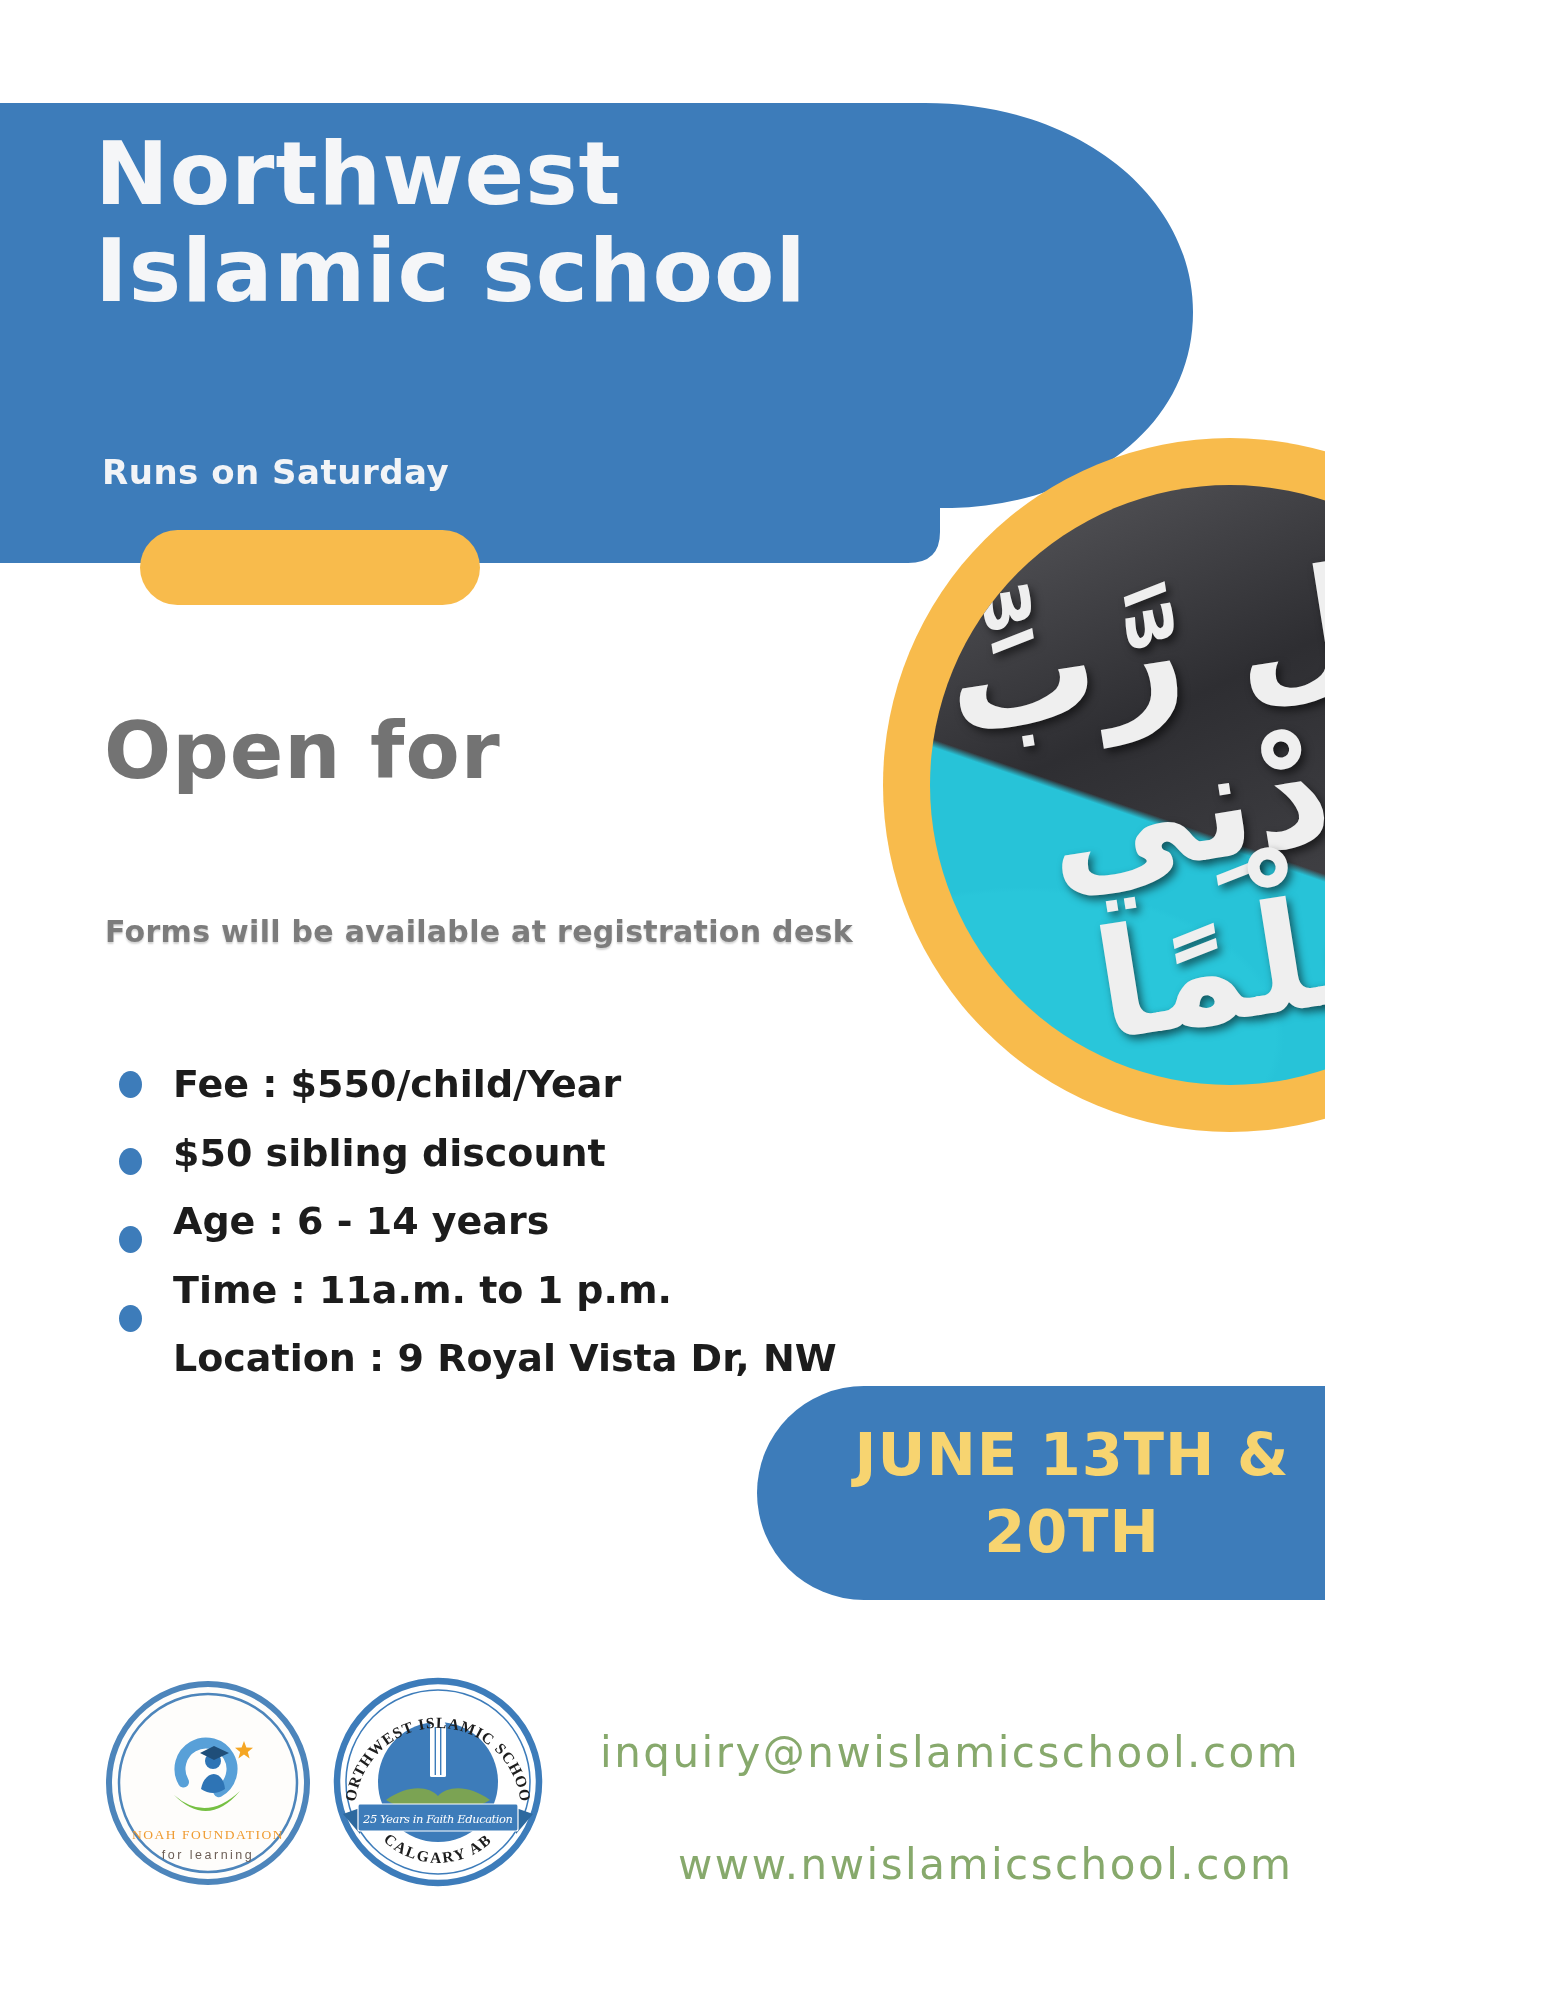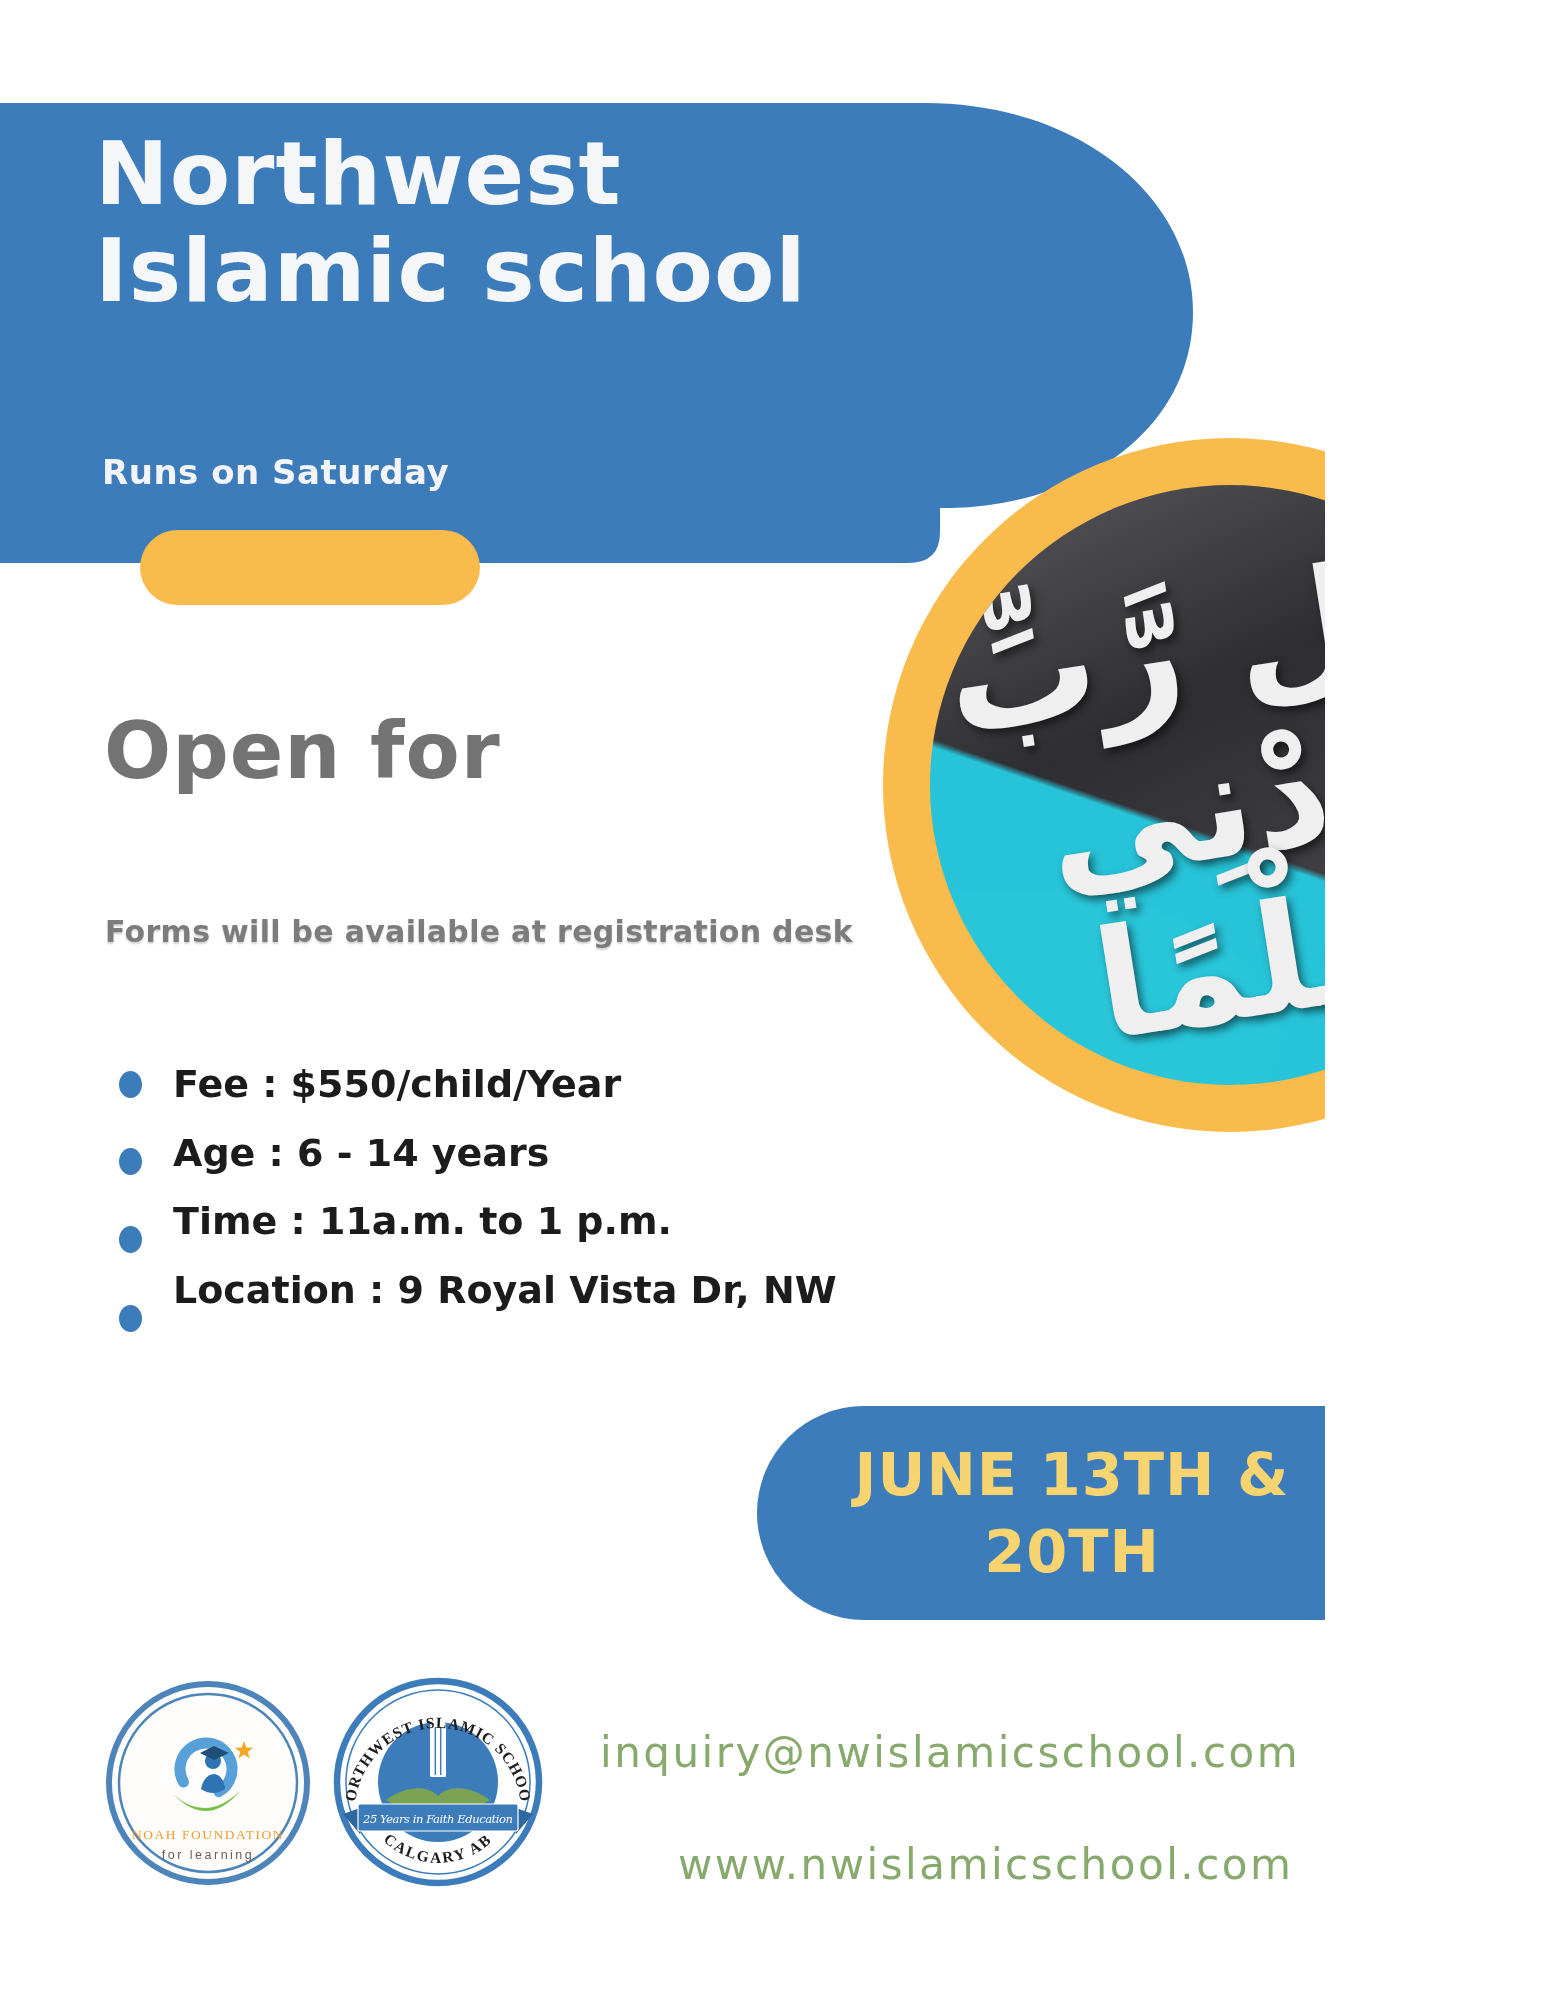--- a/index.html
+++ b/index.html
@@ -41,21 +41,21 @@
 
   
   .dot{position:absolute;width:23px;height:27px;border-radius:50%;background:#3d7cba;left:119px;}
   .detail-lines{position:absolute;left:173px;top:1050px;color:#1c1c1c;
                 font-weight:bold;font-size:38px;line-height:68.5px;}
 
   
   .june-box{position:absolute;left:757px;top:1386px;width:590px;height:214px;
             background:#3d7cba;border-radius:107px 6px 6px 107px;
             display:flex;flex-direction:column;justify-content:center;align-items:center;
-            padding-left:40px;box-sizing:border-box;margin-top:20px;}
+            padding-left:40px;box-sizing:border-box;}
   .june-box .line{color:#f7d470;font-weight:bold;font-size:59px;line-height:77px;letter-spacing:1px;}
   .june-side{position:absolute;left:1406px;top:1386px;width:139px;height:214px;background:#3d7cba;}
 
   
   .logo-svg{position:absolute;}
   .contact-text{position:absolute;color:#87a96c;font-size:42px;letter-spacing:2.5px;
                 font-family:"DejaVu Sans",sans-serif;}
   .email-text{left:600px;top:1728px;}
   .web-text{left:678px;top:1840px;}
   .badge{position:absolute;}
@@ -85,20 +85,21 @@
 
   <div class="reg-h l1">Open for</div>
   <div class="reg-note">Forms will be available at registration desk</div>
 
   <span class="dot" style="top:1071px;"></span>
   <span class="dot" style="top:1148px;"></span>
   <span class="dot" style="top:1226px;"></span>
   <span class="dot" style="top:1305px;"></span>
   <div class="detail-lines">
     <div>Fee : $550/child/Year</div>
+    <div>$50 sibling discount</div>
     <div>Age : 6 - 14 years</div>
     <div>Time : 11a.m. to 1 p.m.</div>
     <div>Location : 9 Royal Vista Dr, NW</div>
   </div>
 
   <div class="june-box">
     <div class="line">JUNE 13TH &amp;</div>
     <div class="line">20TH</div>
   </div>
   <div class="june-side"></div>

